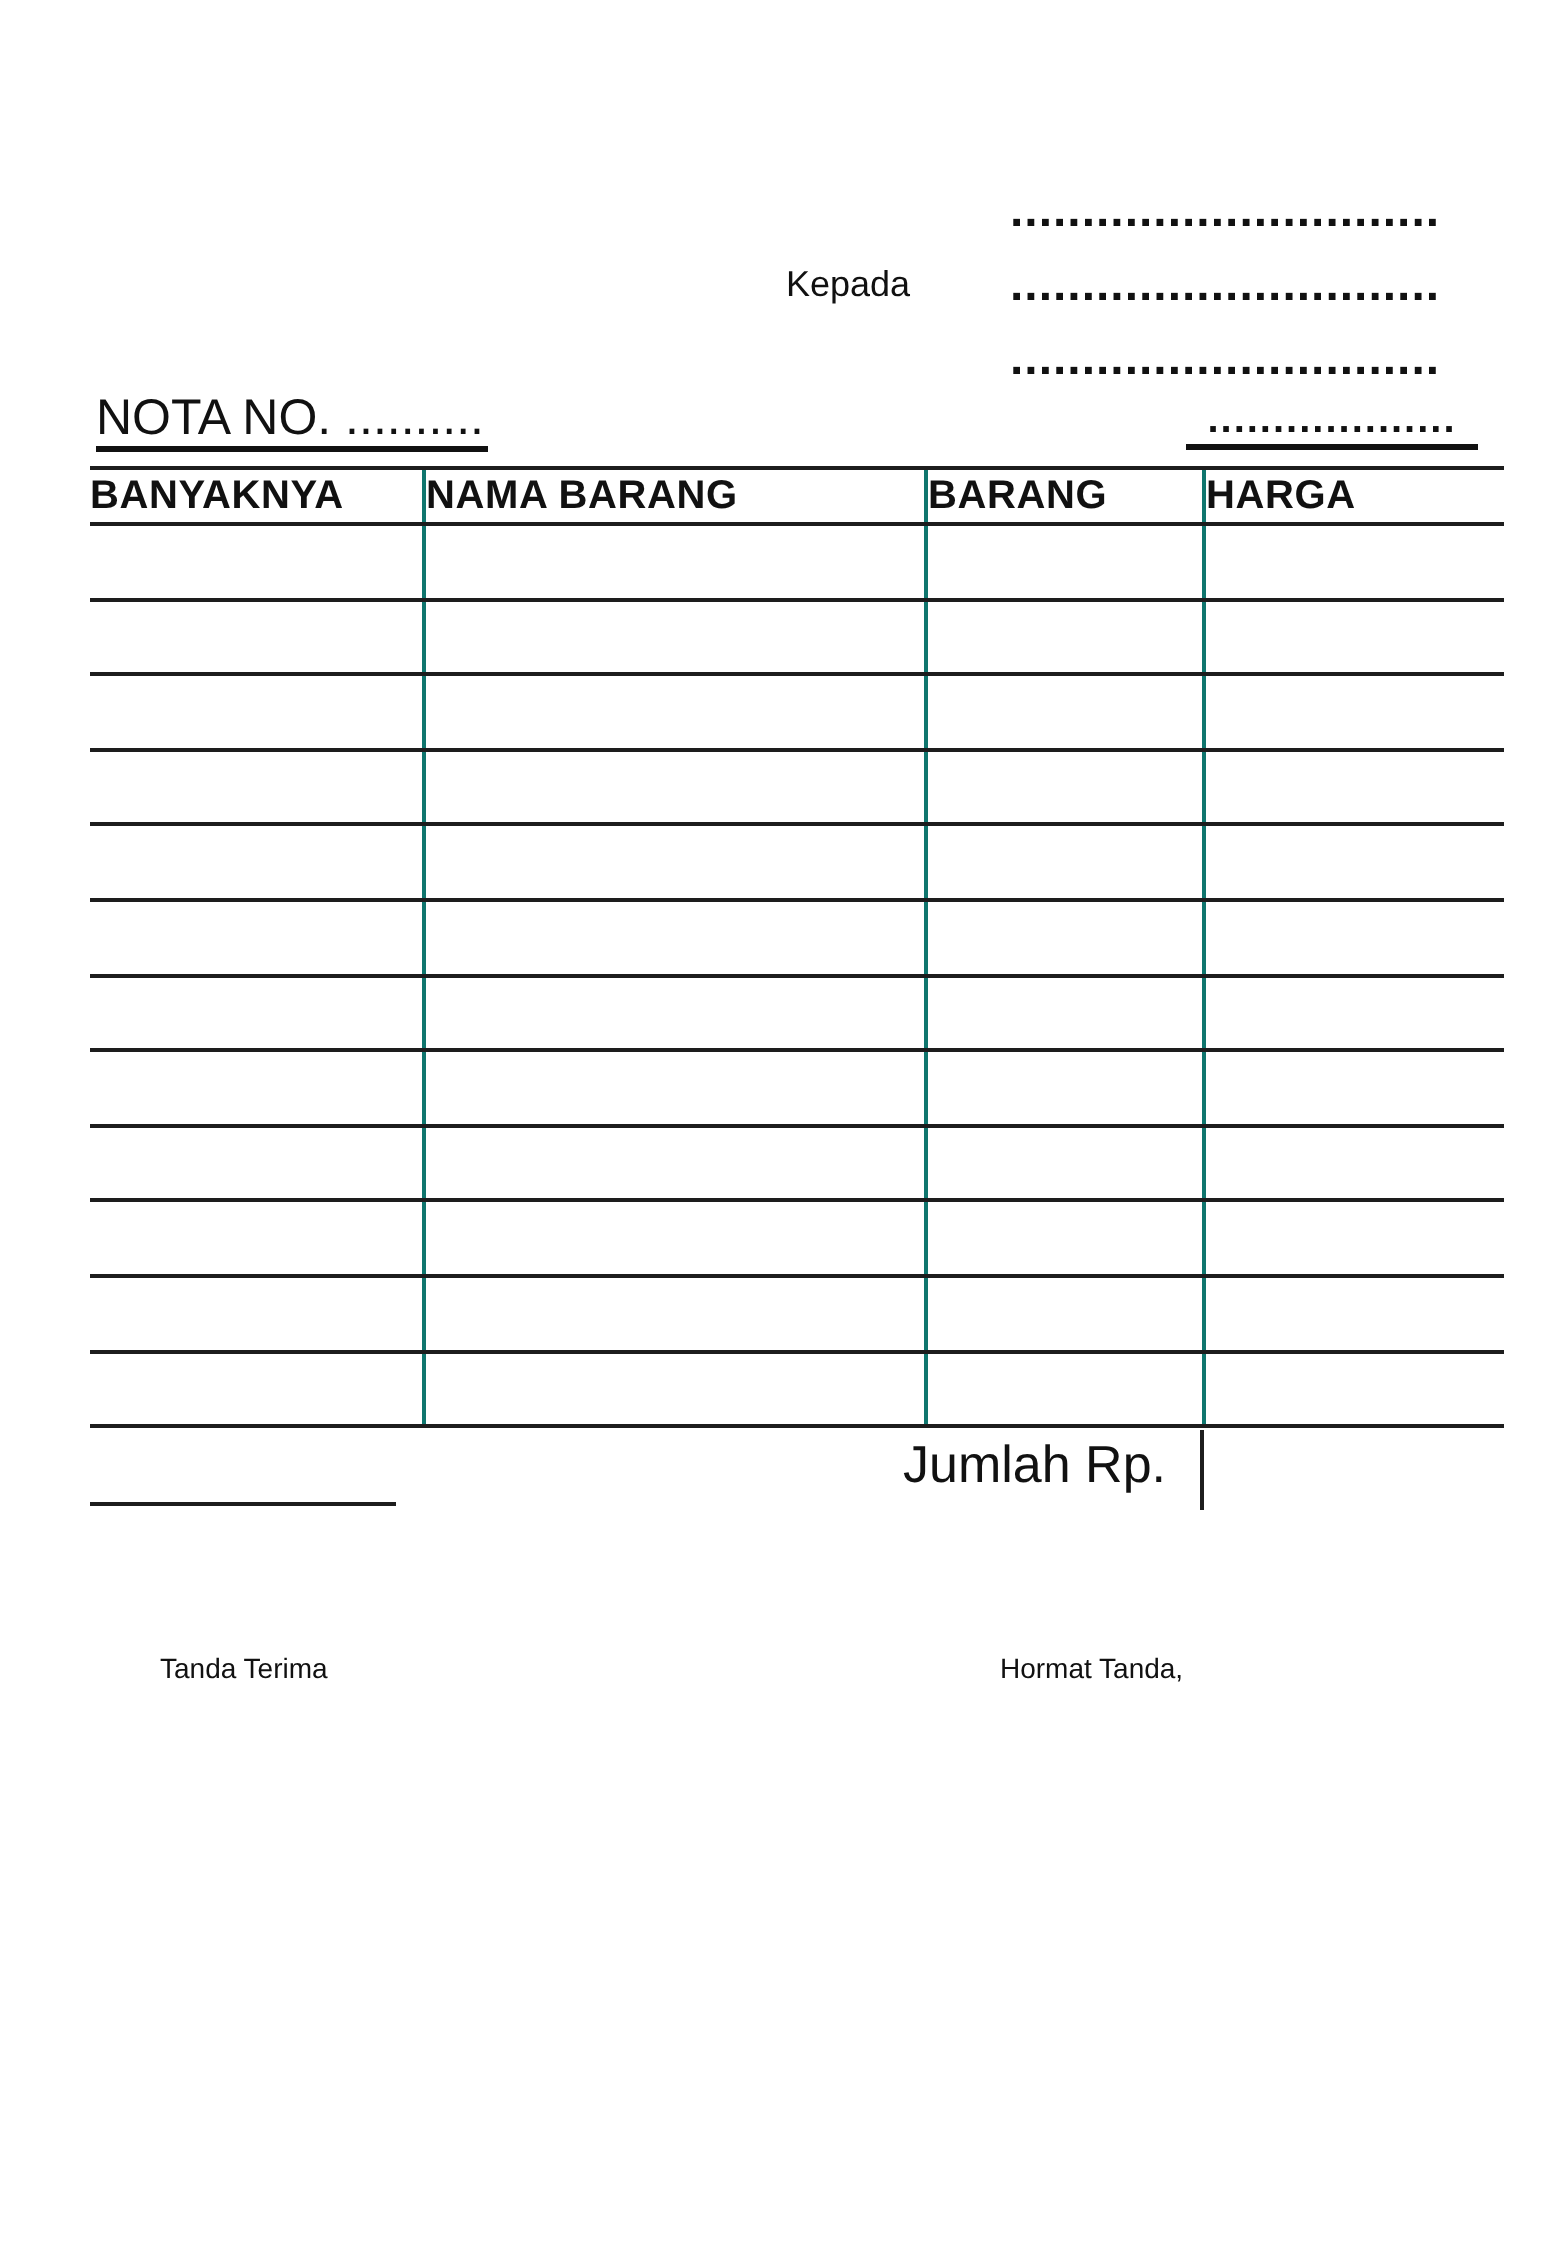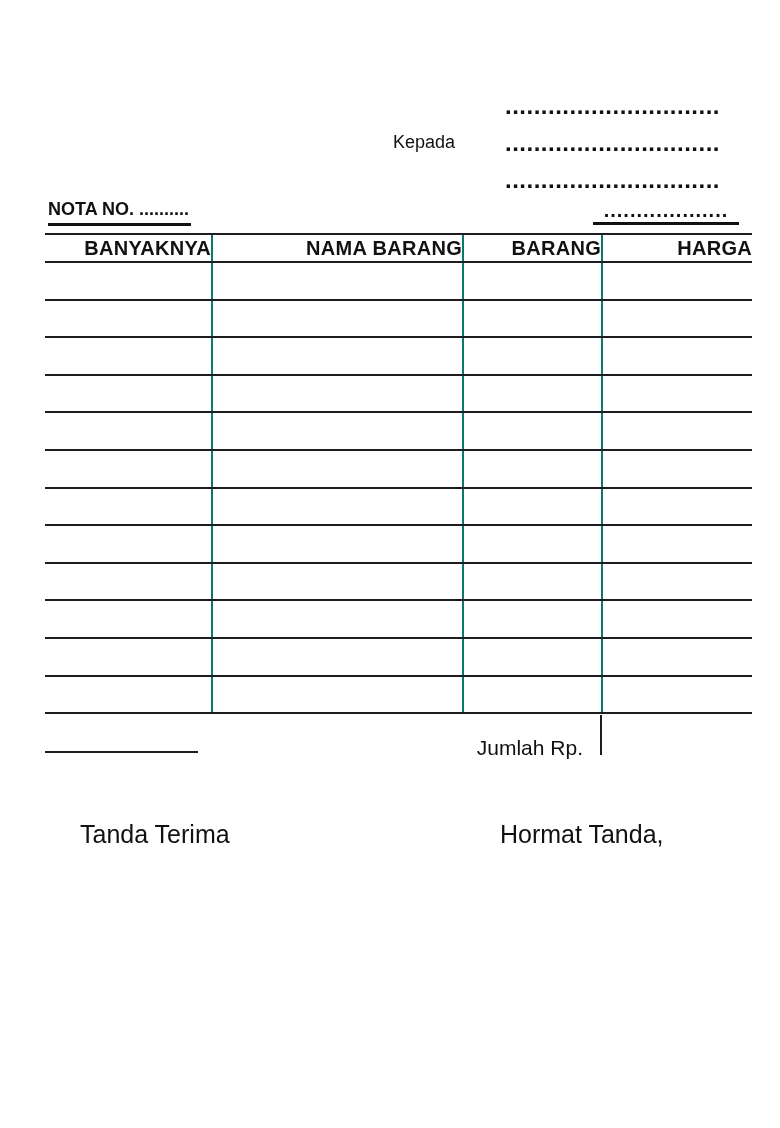--- a/index.html
+++ b/index.html
@@ -24,21 +24,21 @@
     letter-spacing: 0.5px;
     white-space: nowrap; overflow: hidden;
   }
   .dotline-1 { top: 94px; }
   .dotline-2 { top: 131px; }
   .dotline-3 { top: 168px; }
 
   
   .nota-title {
     left: 48px; top: 196px;
-    font-weight: 700; font-size: 18px; line-height: 26px;
+    font-weight: 400; font-size: 25px; line-height: 26px;
     border-bottom: 3px solid #111;
     padding: 0 2px 1px 0;
     white-space: nowrap;
   }
   .nota-number-line {
     left: 593px; top: 200px; width: 146px; height: 20px;
     font-weight: 700; font-size: 20px; line-height: 20px;
     letter-spacing: 1px; text-align: center;
     border-bottom: 3px solid #111;
     padding-bottom: 2px;
@@ -49,53 +49,53 @@
   table.nota-table {
     position: absolute; left: 45px; top: 233px;
     width: 707px;
     border-collapse: collapse; table-layout: fixed;
   }
   .nota-table th {
     height: 26px;
     border-top: 2px solid #1d1d1d;
     border-bottom: 2px solid #1d1d1d;
     font-weight: 700; font-size: 20px;
-    text-align: right; vertical-align: middle;
+    text-align: left; vertical-align: middle;
     letter-spacing: 0.3px;
   }
   .nota-table td {
     height: 35.6px;
     border-bottom: 2px solid #1d1d1d;
     font-size: 18px;
   }
   .nota-table th + th,
   .nota-table td + td { border-left: 2px solid #0f766e; }
 
   
   .total-label {
     left: 443px; top: 719px; width: 140px;
-    font-size: 21px; line-height: 26px;
-    text-align: right; white-space: nowrap; margin-top: 16px;
+    font-size: 26px; line-height: 26px;
+    text-align: right; white-space: nowrap;
   }
   .total-vline {
     left: 600px; top: 715px;
     width: 2px; height: 40px;
     background: #1d1d1d;
   }
   .total-value {
     left: 610px; top: 719px; width: 140px;
     font-size: 21px; line-height: 26px;
   }
   .receipt-sign-line {
     left: 45px; top: 751px; width: 153px; height: 0;
     border-top: 2px solid #1d1d1d;
   }
 
   
-  .sig { font-size: 25px; line-height: 24px; white-space: nowrap; }
+  .sig { font-size: 14px; line-height: 24px; white-space: nowrap; }
   .sig-left  { left: 80px;  top: 822px; }
   .sig-right { left: 500px; top: 822px; }
 </style>
 </head>
 <body>
 
 <div class="abs kepada-label">Kepada</div>
 <div class="abs dotline dotline-1">..............................</div>
 <div class="abs dotline dotline-2">..............................</div>
 <div class="abs dotline dotline-3">..............................</div>

